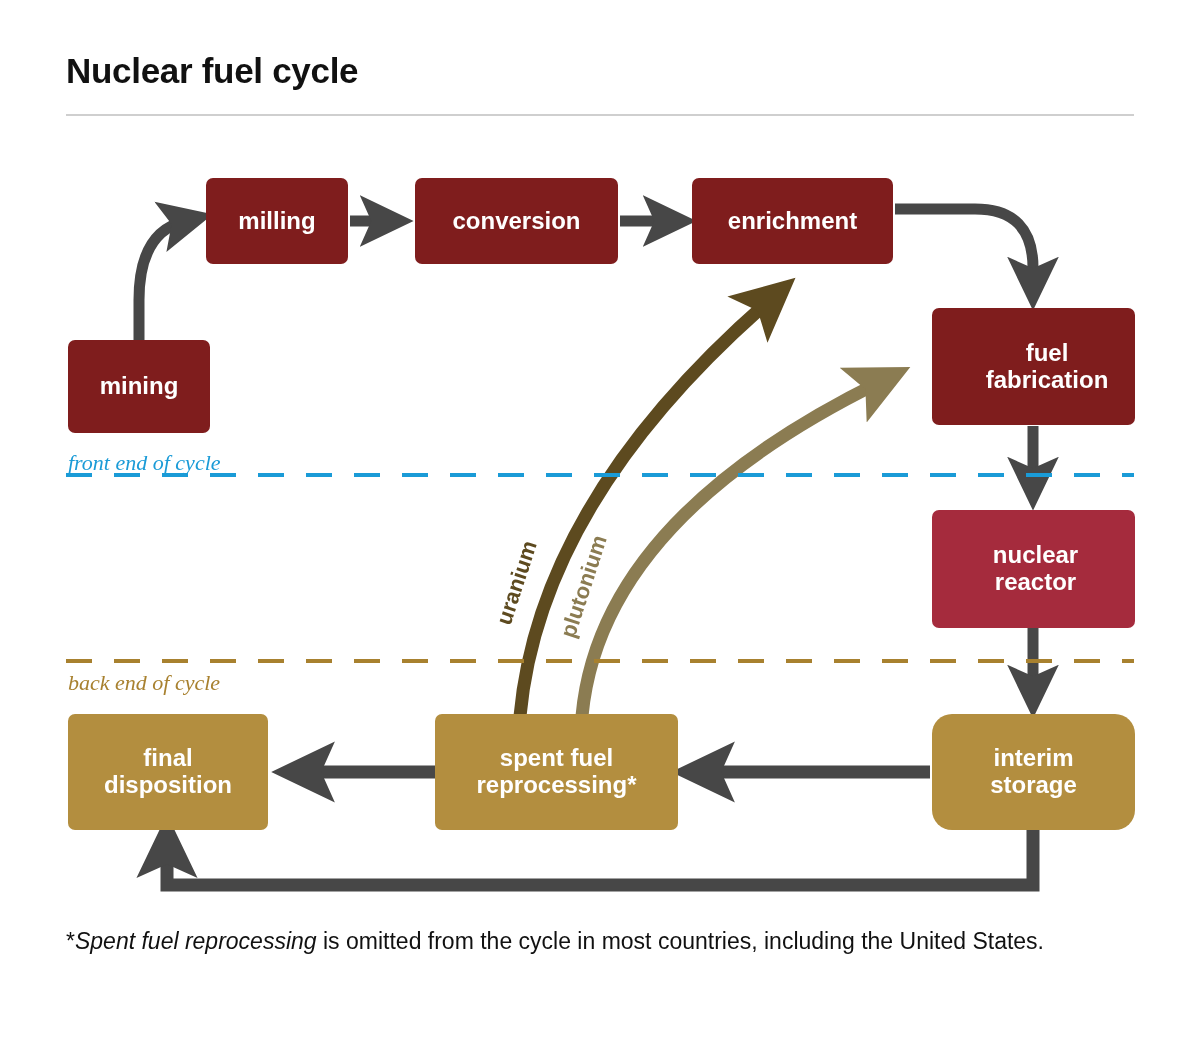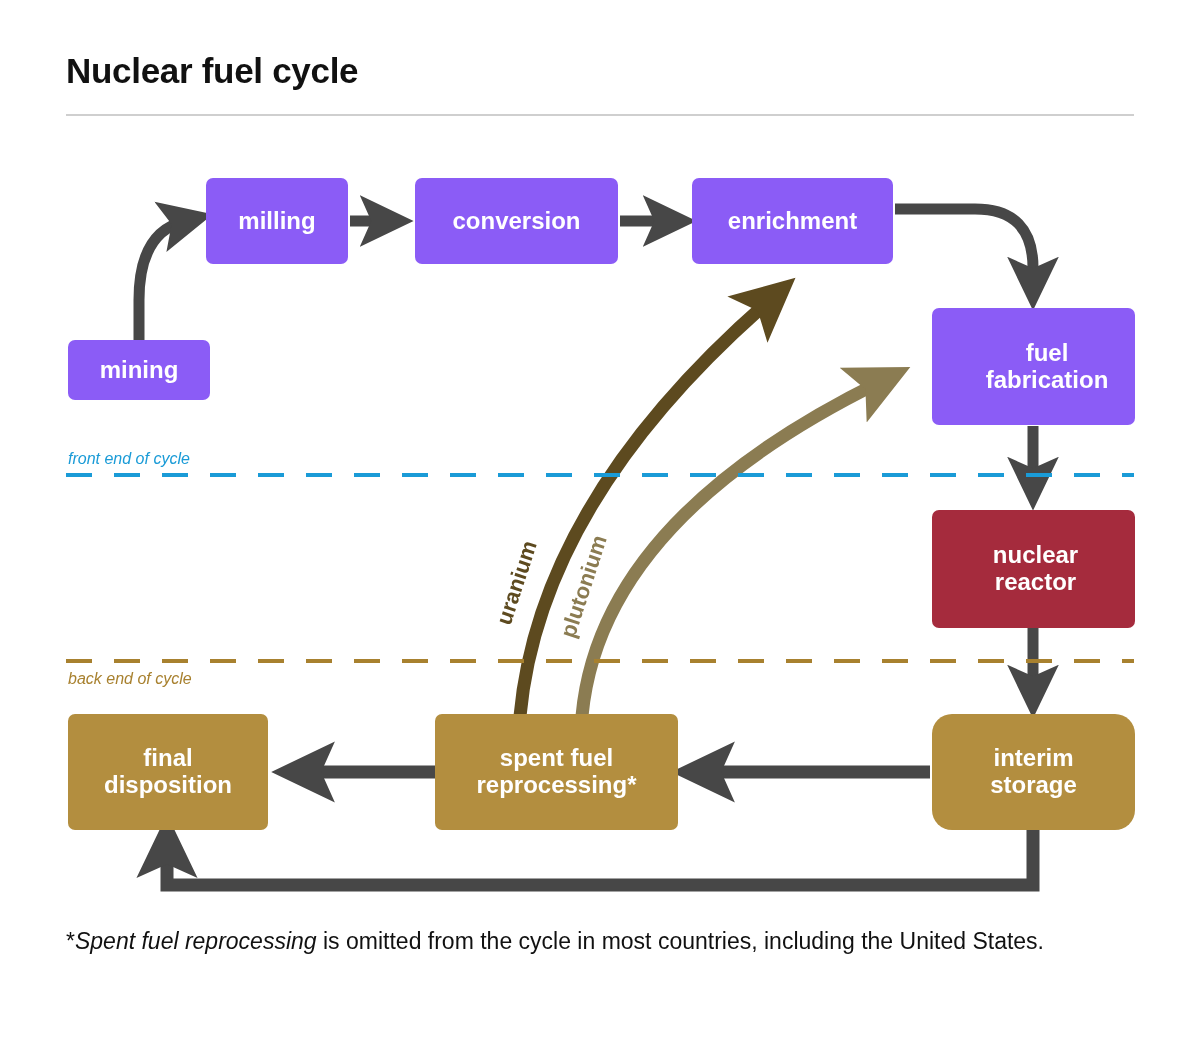--- a/index.html
+++ b/index.html
@@ -17,28 +17,28 @@
   }
 
   #canvas{position:absolute; left:0; top:0; width:1200px; height:1046px;}
 
   .node{
     position:absolute; border-radius:7px;
     display:flex; align-items:center; justify-content:center; text-align:center;
     color:#ffffff; font-weight:bold; font-size:24px; line-height:1.12;
     box-sizing:border-box; padding:2px 6px;
   }
-  .node.blue{background:#8b5cf6;}
+  .node.blue{background:#7f1d1d;}
   .node.red{background:#a52b3d;}
   .node.gold{background:#b38e3f;}
 
   .band-label{
     position:absolute;
-    font-family:Liberation Sans, sans-serif;
-    font-style:italic; font-size:16px; white-space:nowrap;
+    font-family:Liberation Serif, serif;
+    font-style:italic; font-size:22px; white-space:nowrap;
   }
   #front-end-label{color:#1a9bd7;}
   #back-end-label{color:#a8812f;}
 
   .flow-label{
     position:absolute; font-weight:bold; font-size:22px;
     white-space:nowrap; transform-origin:left bottom;
   }
   #uranium-label{color:#5d4a1f;}
   #plutonium-label{color:#8b7c52;}
@@ -89,21 +89,21 @@
 
   <path d="M520,716 Q540,500 770,300" fill="none" stroke="#5d4a1f" stroke-width="13" marker-end="url(#ah-uranium)"></path>
 
   <path d="M582,716 Q600,520 880,382" fill="none" stroke="#8b7c52" stroke-width="13" marker-end="url(#ah-plutonium)"></path>
 
   <line x1="66" y1="475" x2="1134" y2="475" stroke="#1a9bd7" stroke-width="4" stroke-dasharray="26 22"></line>
 
   <line x1="66" y1="661" x2="1134" y2="661" stroke="#a8812f" stroke-width="4" stroke-dasharray="26 22"></line>
 </svg>
 
-<div class="node blue" style="left:68px; top:340px; width:142px; height:60px;">
+<div class="node blue" style="left:68px; top:340px; width:142px; height:93px;">
   <span>mining</span>
 </div>
 
 <div class="node blue" style="left:206px; top:178px; width:142px; height:86px;">
   <span>milling</span>
 </div>
 
 <div class="node blue" style="left:415px; top:178px; width:203px; height:86px;">
   <span>conversion</span>
 </div>

